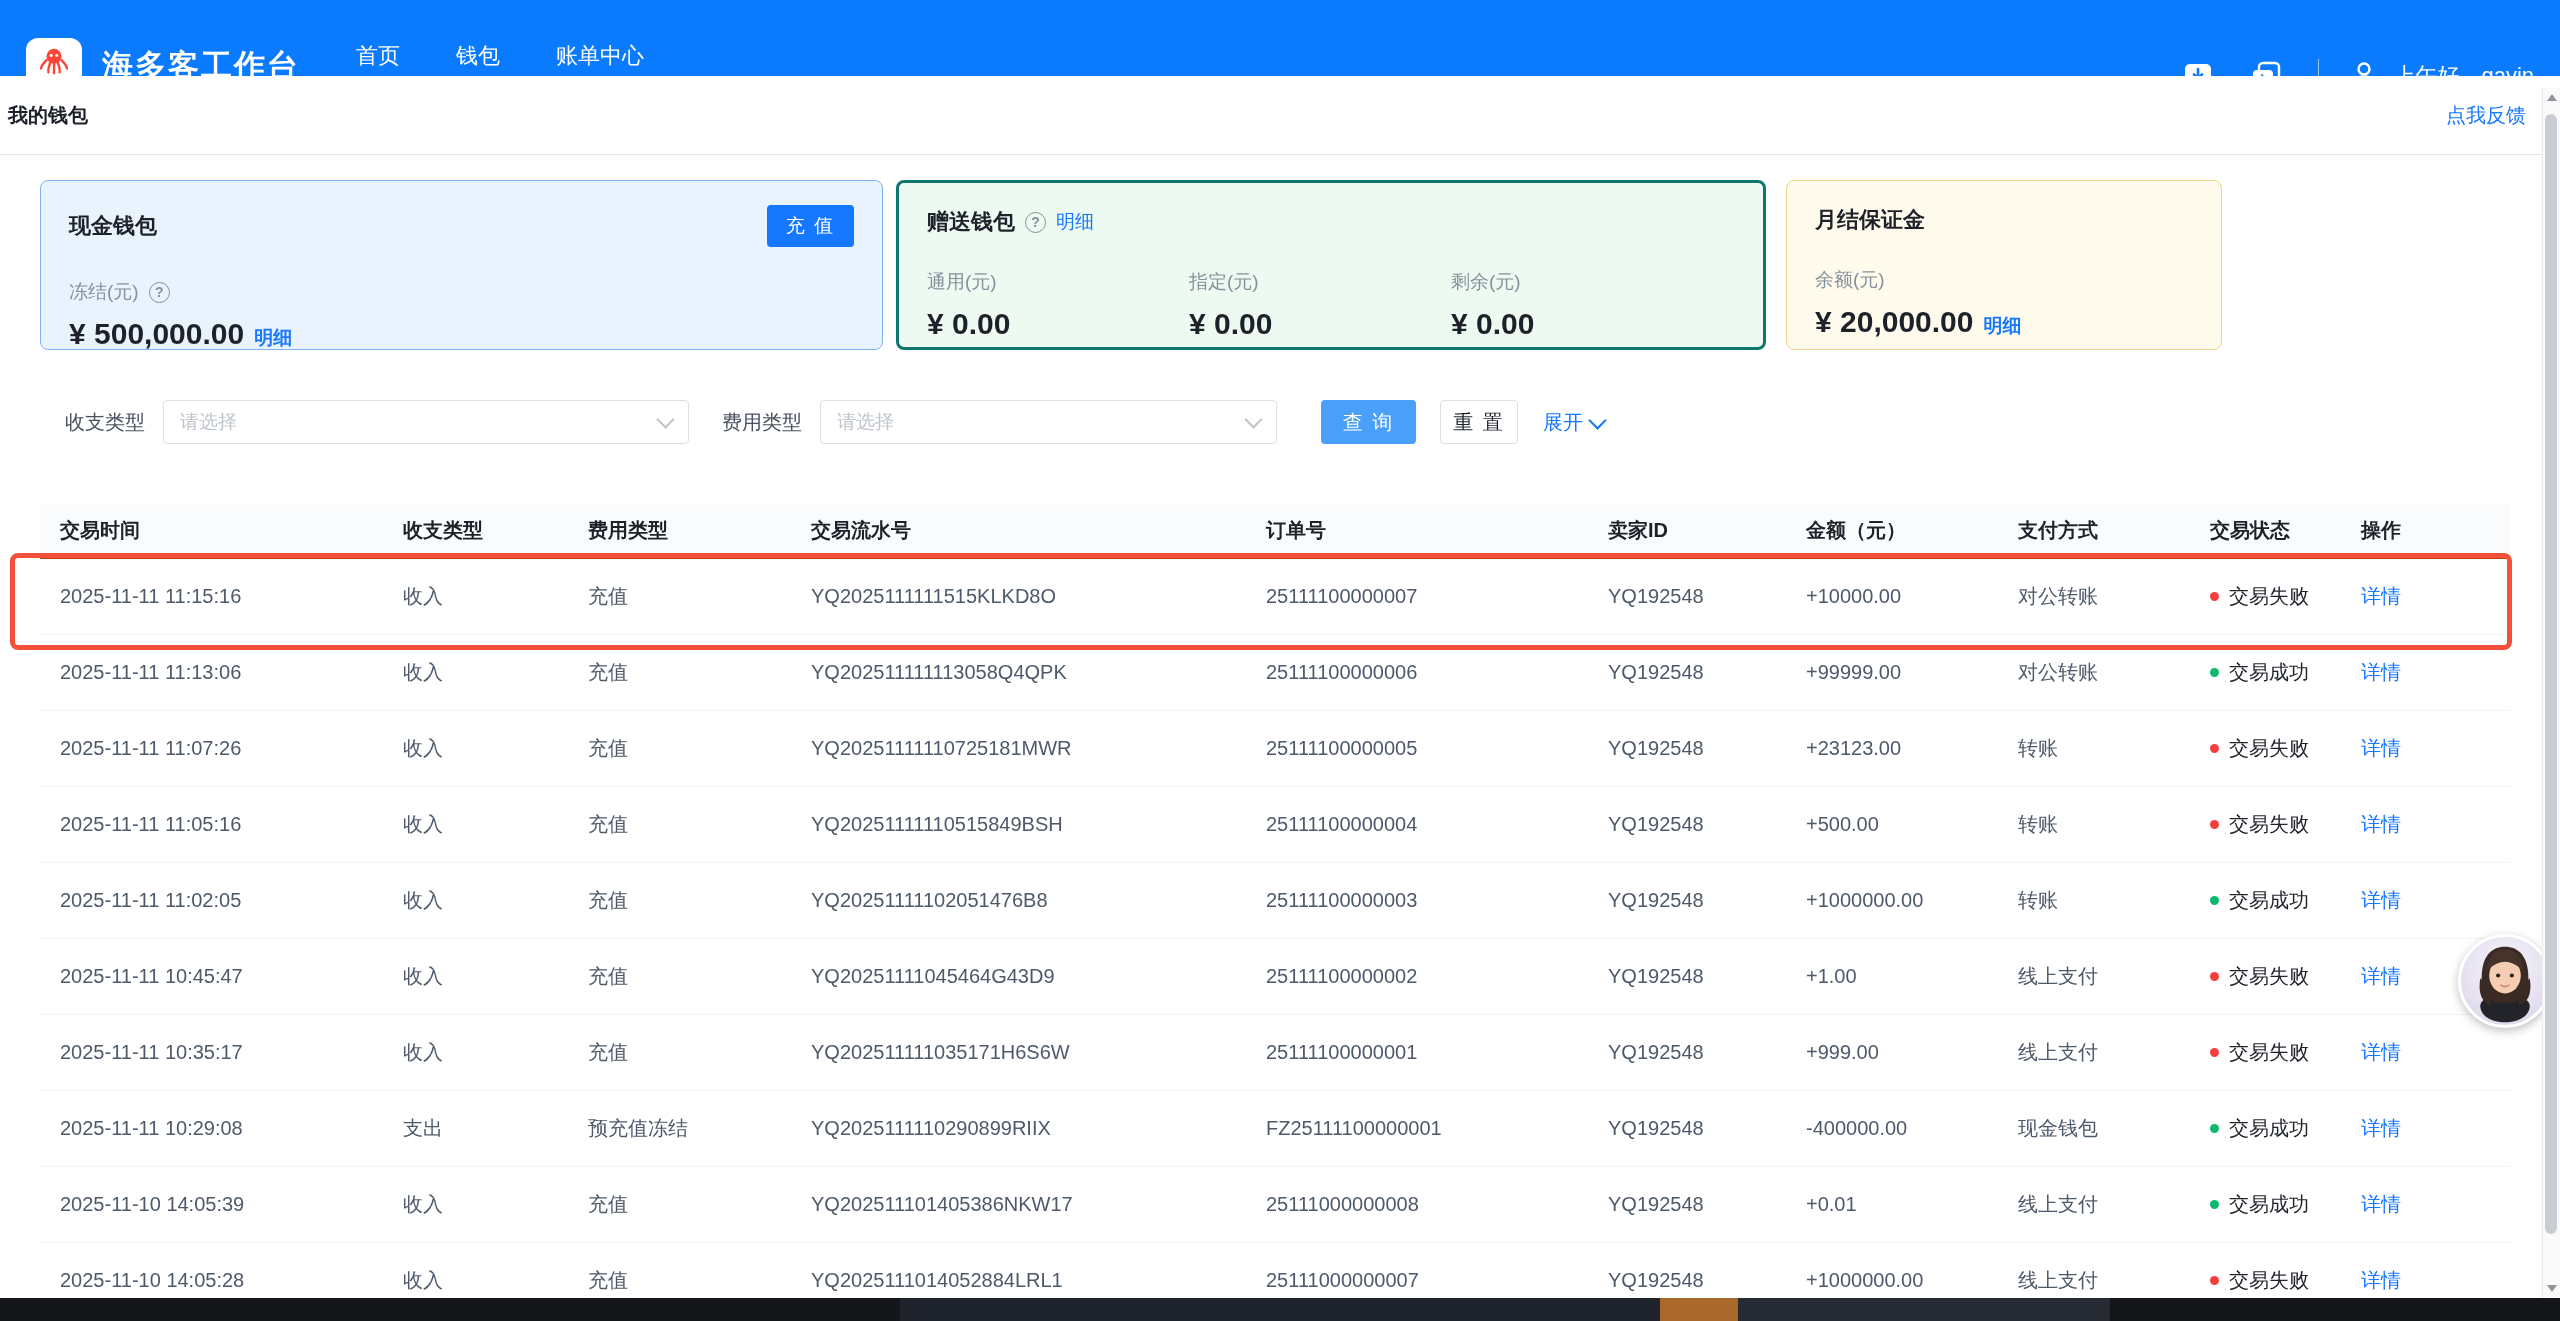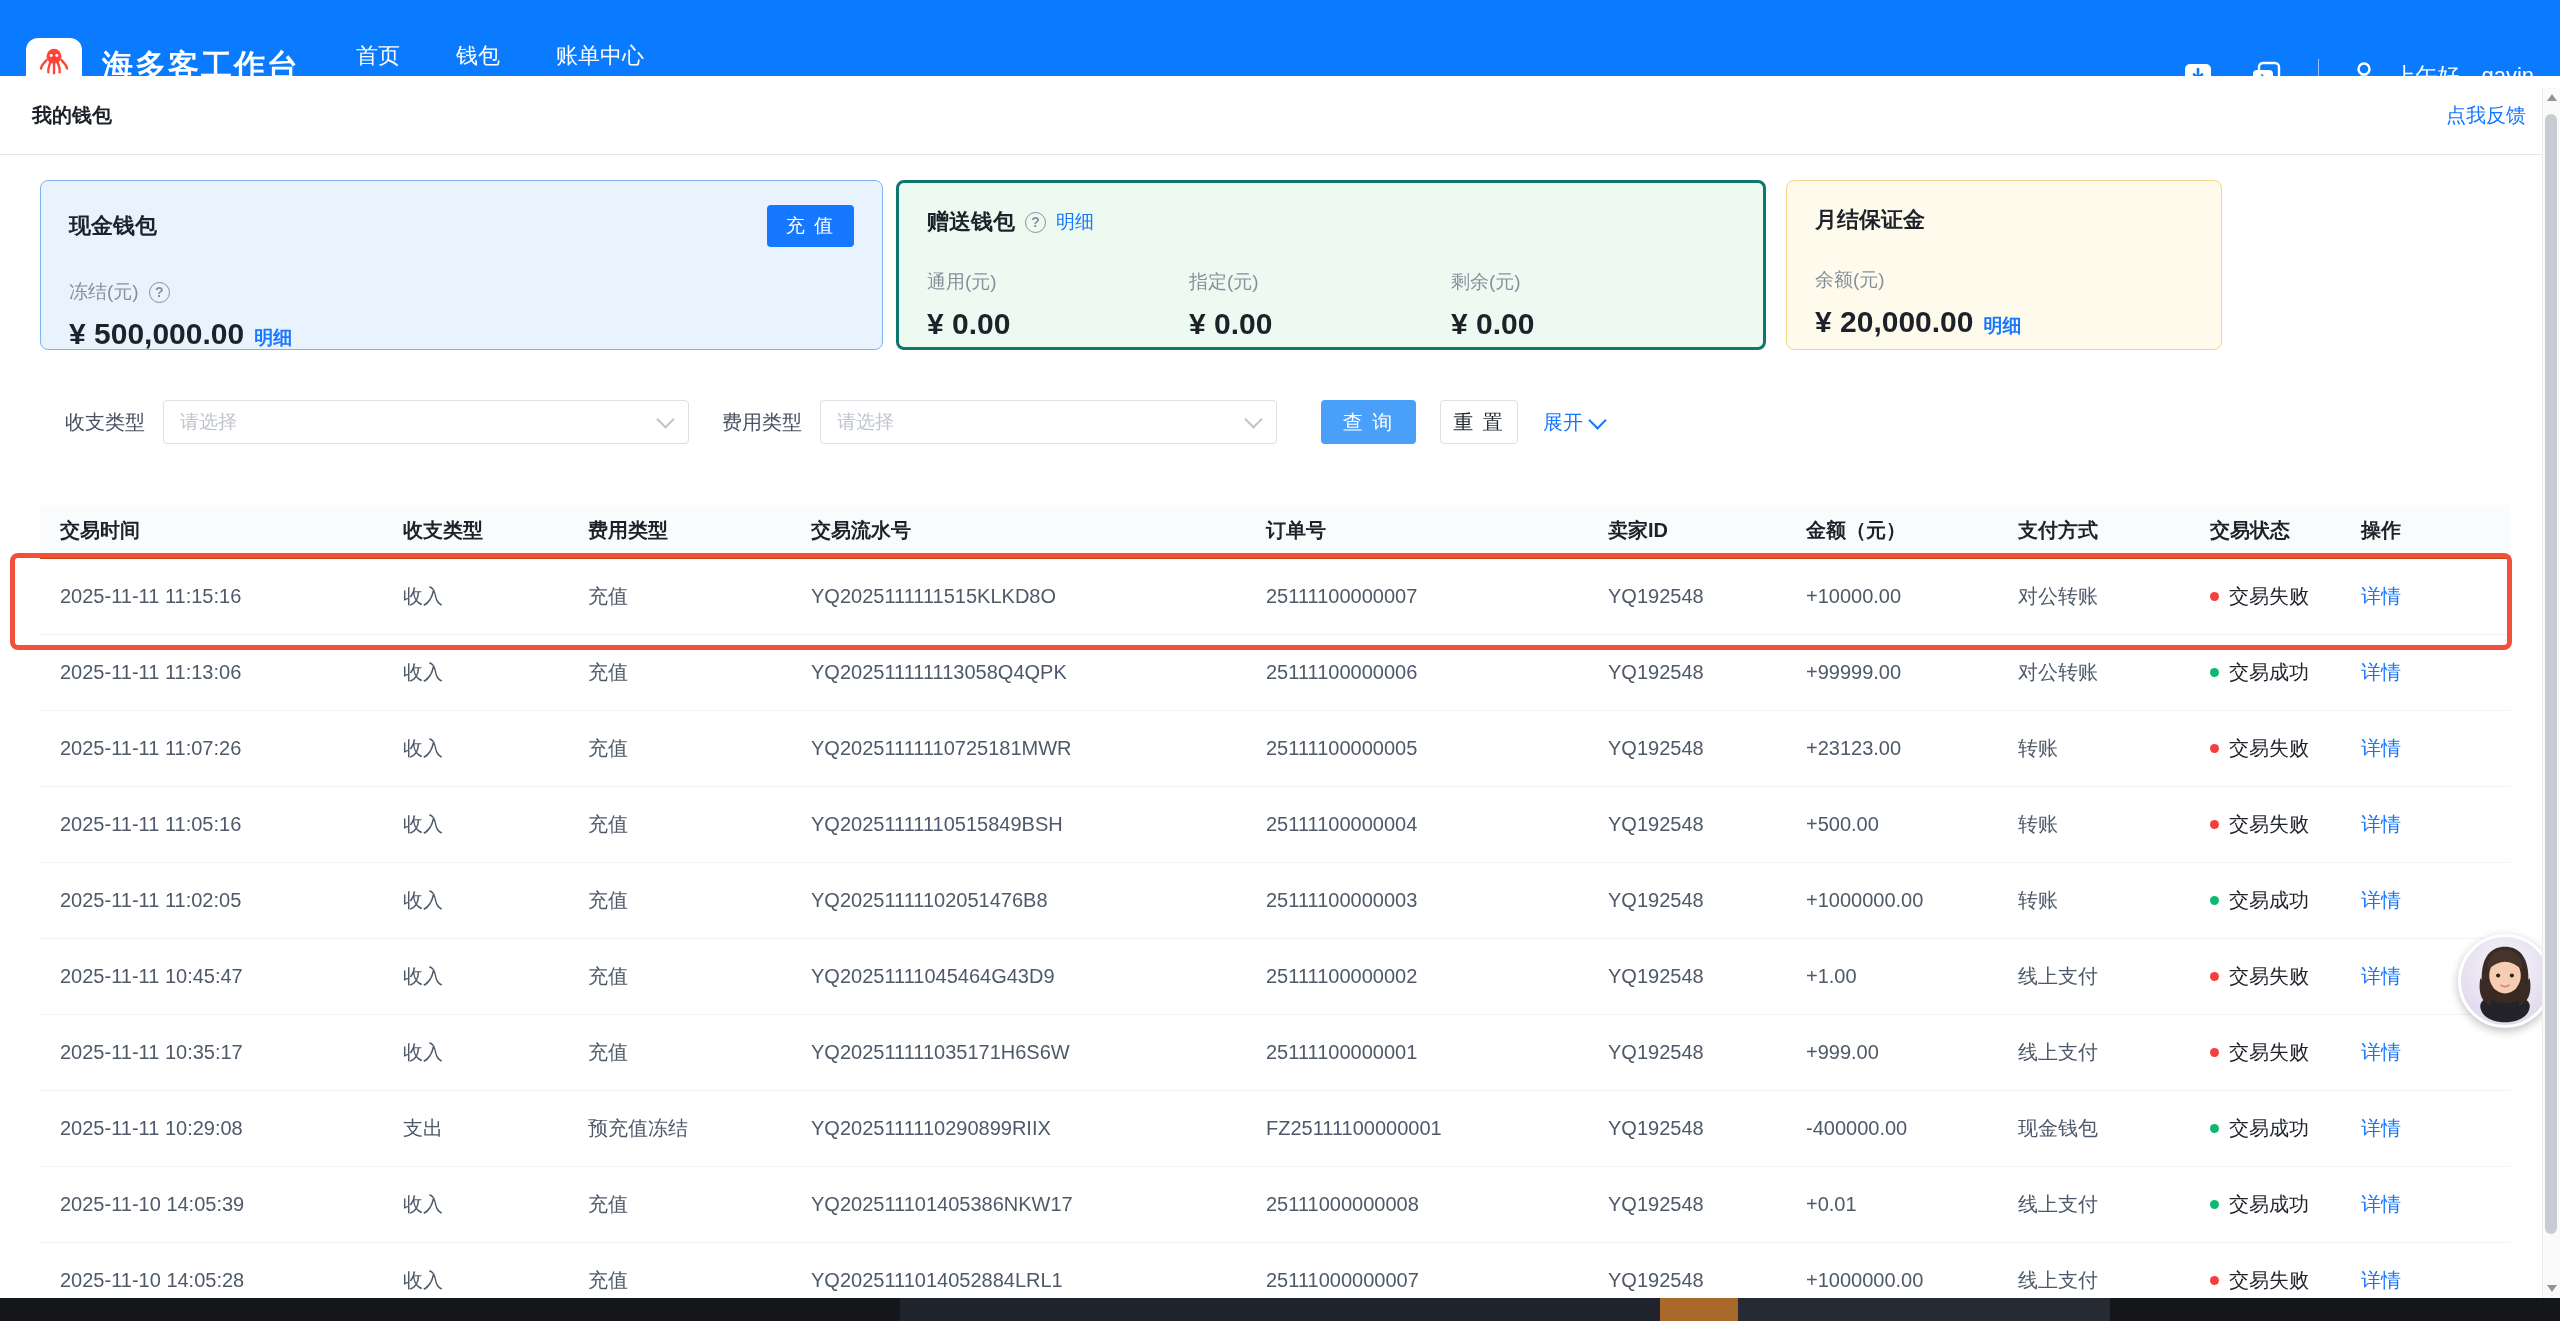--- a/index.html
+++ b/index.html
@@ -22,21 +22,21 @@
   .nav-right{margin-left:auto;display:flex;align-items:center;}
   .icon-btn{width:36px;height:36px;margin-left:32px;cursor:pointer;display:flex;align-items:center;justify-content:center;}
   .icon-btn svg{width:34px;height:34px;}
   .v-divider{width:1px;height:34px;background:rgba(255,255,255,.55);margin:0 30px 0 34px;}
   .user-icon svg{width:30px;height:30px;}
   .greeting{color:#fff;font-size:22px;margin-left:14px;}
 
   
   .breadcrumb-bar{position:absolute;top:76px;left:0;right:0;height:79px;border-bottom:1px solid #e5e6eb;
                   display:flex;align-items:center;justify-content:space-between;
-                  padding:0 34px 0 32px;box-sizing:border-box;background:#fff;}
+                  padding:0 34px 0 8px;box-sizing:border-box;background:#fff;}
   .page-title{font-size:20px;font-weight:bold;color:#1d2129;}
   .feedback{font-size:20px;color:#1677ff;text-decoration:none;cursor:pointer;}
 
   
   .cards{position:absolute;top:180px;left:40px;display:flex;}
   .card{height:170px;border-radius:8px;box-sizing:border-box;padding:24px 28px;}
   .card.cash{width:843px;background:#e9f3fe;border:1px solid #7fb2f0;margin-right:13px;}
   .card.gift{width:870px;background:#ecfaf2;border:3px solid #0f766e;margin-right:20px;}
   .card.deposit{width:436px;background:#fffbec;border:1px solid #f3d48d;}
   .card-head{display:flex;align-items:center;}

